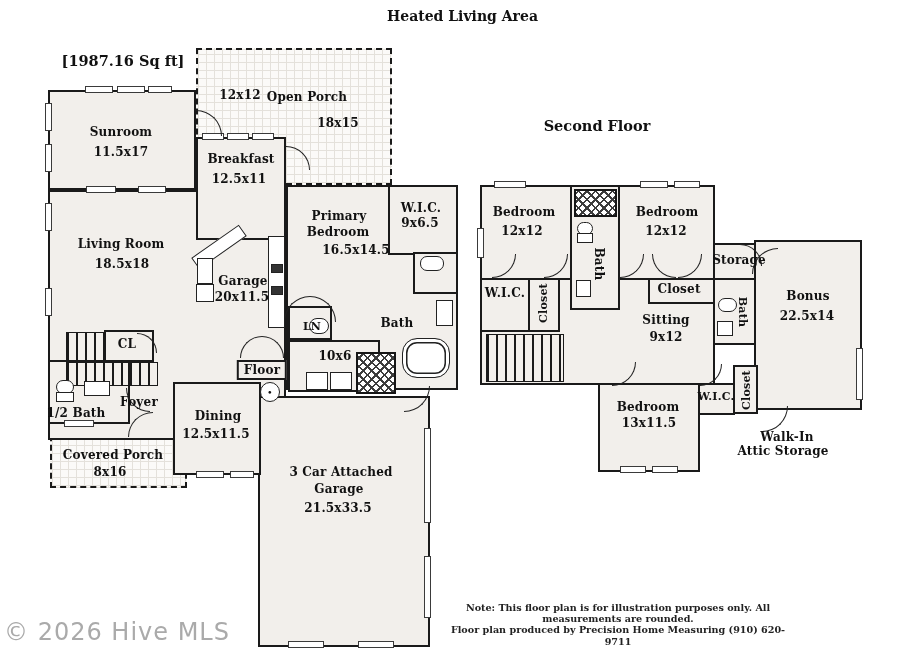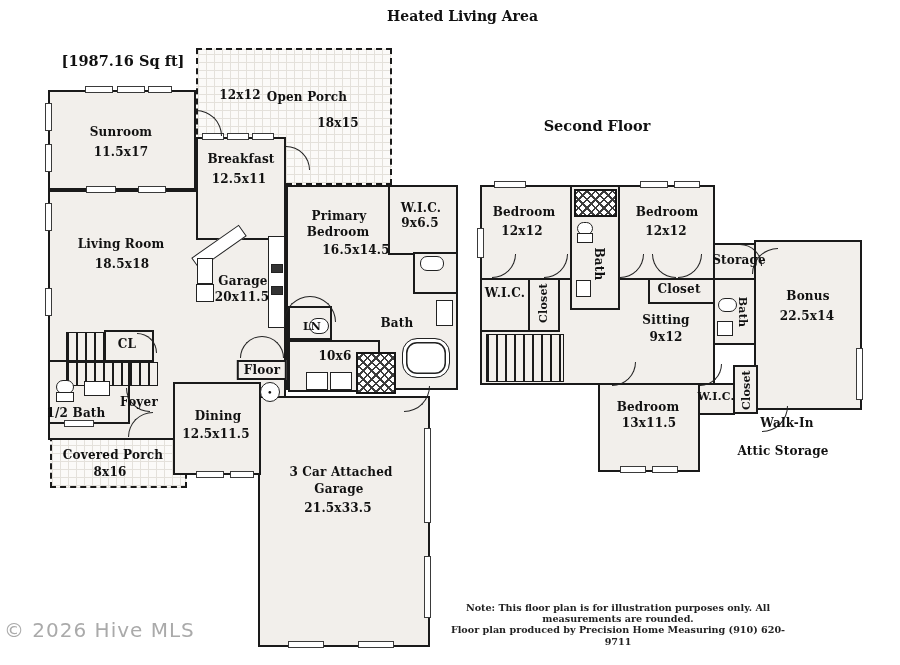--- a/index.html
+++ b/index.html
@@ -31,21 +31,21 @@
   .vcw{transform:translate(-50%,-50%) rotate(90deg);}
   .vccw{transform:translate(-50%,-50%) rotate(-90deg);}
   .head{position:absolute;text-align:center;font-weight:bold;z-index:7;}
   .boxed{border:2.5px solid #1a1a1a;background:#f2efeb;padding:1px 5px;}
   #title{left:340px;top:8px;width:245px;font-size:14px;line-height:17px;}
   #ffhead{left:48px;top:52px;width:150px;font-size:14.5px;line-height:17px;}
   #sfhead{left:508px;top:117px;width:178px;font-size:14.5px;line-height:17px;}
   #note{position:absolute;left:446px;top:602px;width:344px;text-align:center;
         font-size:9.6px;line-height:11.2px;font-weight:bold;color:#222;z-index:7;}
   #wm{position:absolute;left:4px;top:618px;font-family:"DejaVu Sans",sans-serif;
-      font-size:20px;color:#aaa;letter-spacing:1px;z-index:7;}
+      font-size:24px;color:#aaa;letter-spacing:1px;z-index:7;}
 </style>
 </head>
 <body>
 
 <div id="plan">
 
   <div id="title" class="head">
     <div>Heated Living Area</div>
   </div>
   <div id="ffhead" class="head">
@@ -205,21 +205,21 @@
   <div class="lbl xs vccw" style="left:543px;top:303px">Closet</div>
   <div class="lbl xs vcw" style="left:742px;top:312px">Bath</div>
   <div class="lbl" style="left:666px;top:320px">Sitting</div>
   <div class="lbl sm" style="left:666px;top:337px">9x12</div>
   <div class="lbl" style="left:808px;top:296px">Bonus</div>
   <div class="lbl sm" style="left:807px;top:316px">22.5x14</div>
   <div class="lbl" style="left:648px;top:407px">Bedroom</div>
   <div class="lbl sm" style="left:649px;top:423px">13x11.5</div>
   <div class="lbl xs" style="left:716px;top:396px">W.I.C.</div>
   <div class="lbl xs vccw" style="left:746px;top:390px">Closet</div>
-  <div class="lbl sm" style="left:787px;top:423px">Walk-In</div>
+  <div class="lbl sm" style="left:787px;top:437px">Walk-In</div>
   <div class="lbl sm" style="left:783px;top:451px">Attic Storage</div>
 
   <div id="note">
     <div>Note: This floor plan is for illustration purposes only. All measurements are rounded.</div>
     <div>Floor plan produced by Precision Home Measuring (910) 620-9711</div>
   </div>
   <div id="wm">© 2026 Hive MLS</div>
 
 </div>
 

